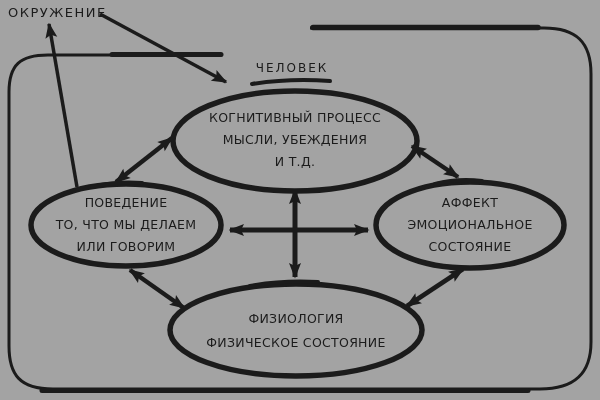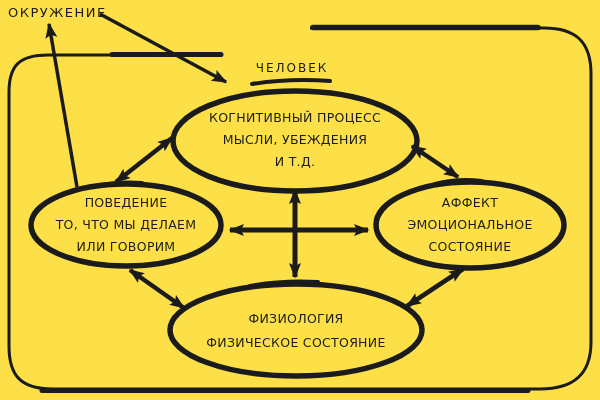--- a/index.html
+++ b/index.html
@@ -1,19 +1,19 @@
 <!DOCTYPE html>
 <html><head>
 <meta charset="utf-8">
 <style>
   html,body{margin:0;padding:0;background:#ffffff;}
   .stage{
     position:relative;
     width:600px;height:400px;
-    background:#fde047;
+    background:#a3a3a3;
     font-family:"DejaVu Sans", sans-serif;
     overflow:hidden;
   }
   svg{display:block;}
   .ink-stroke{stroke:#1b1b1b;fill:none;}
   .lbl{
     fill:#1b1b1b;
     font-family:"DejaVu Sans", sans-serif;
     font-size:12.5px;
     letter-spacing:0.3px;

